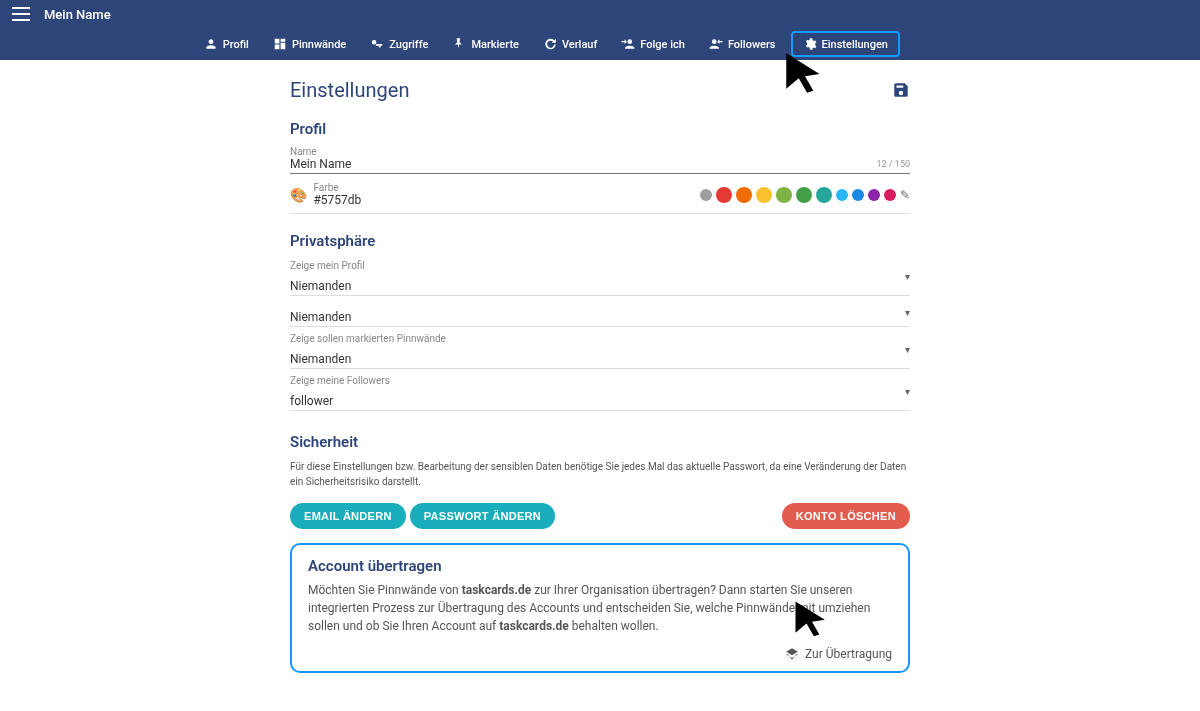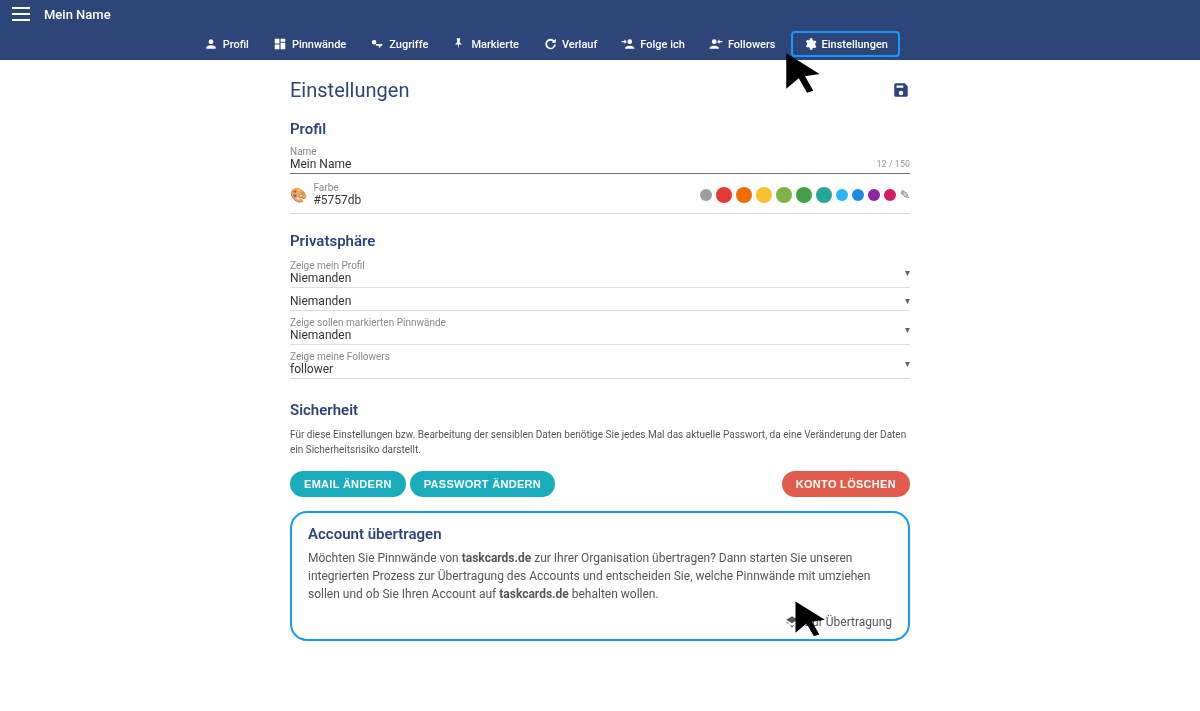--- a/index.html
+++ b/index.html
@@ -69,31 +69,31 @@
   .color-left { display:flex; align-items:center; gap:6px;}
   .palette-glyph { font-size:14px;}
   .color-field-wrap { display:flex; flex-direction:column;}
   .swatches { display:flex; align-items:center; gap:4px;}
   .swatch { width:12px; height:12px; border-radius:50%; cursor:pointer;}
   .swatch.big { width:16px; height:16px;}
   .eyedropper { font-size:12px; color:#666; cursor:pointer;}
 
   .select-row { border-bottom:1px solid #ddd; padding:6px 0 2px 0; position:relative;}
   .select-label { font-size:10px; color:#888;}
-  .select-value { font-size:12px; color:#333; margin-top:0;}
+  .select-value { font-size:12px; color:#333; margin-top:8px;}
   .select-caret { position:absolute; right:0; top:50%; transform:translateY(-40%); font-size:10px; color:#666;}
 
   .security-text { font-size:10px; color:#555; line-height:1.5; margin-top:8px;}
   .btn-row { display:flex; justify-content:space-between; margin-top:14px;}
   .btn-row .left { display:flex; gap:4px;justify-content:flex-end;}
   .btn { border:none; border-radius:16px; font-size:11px; font-weight:600; padding:7px 14px; color:#fff; cursor:pointer; letter-spacing:.3px;}
   .btn.teal { background:#1aaebc; }
   .btn.red { background:#e15c4c; }
 
-  .transfer-box { border:2px solid #1598ff; border-radius:17px; padding:12px 16px 10px 16px; margin-top:14px; position:relative;}
+  .transfer-box { border:2px solid #1598ff; border-radius:10px; padding:12px 16px 10px 16px; margin-top:14px; position:relative;}
   .transfer-title { color:#2e4579; font-size:15px; font-weight:600; }
   .transfer-text { font-size:12px; color:#555; line-height:1.5; margin-top:6px;}
   .transfer-action { position:absolute; right:16px; bottom:10px; display:flex; align-items:center; gap:6px; font-size:12px; color:#555; cursor:pointer;}
   .transfer-action svg { width:14px; height:14px; fill:#555;}
 
   .cursor-arrow { position:absolute; width:42px; height:42px; pointer-events:none;}
   .cursor-arrow svg { width:100%; height:100%; fill:#000;}
   .cursor1 { left:780px; top:47px; width:50px; height:50px;}
   .cursor2 { left:790px; top:596px; width:44px; height:44px;}
 </style>

